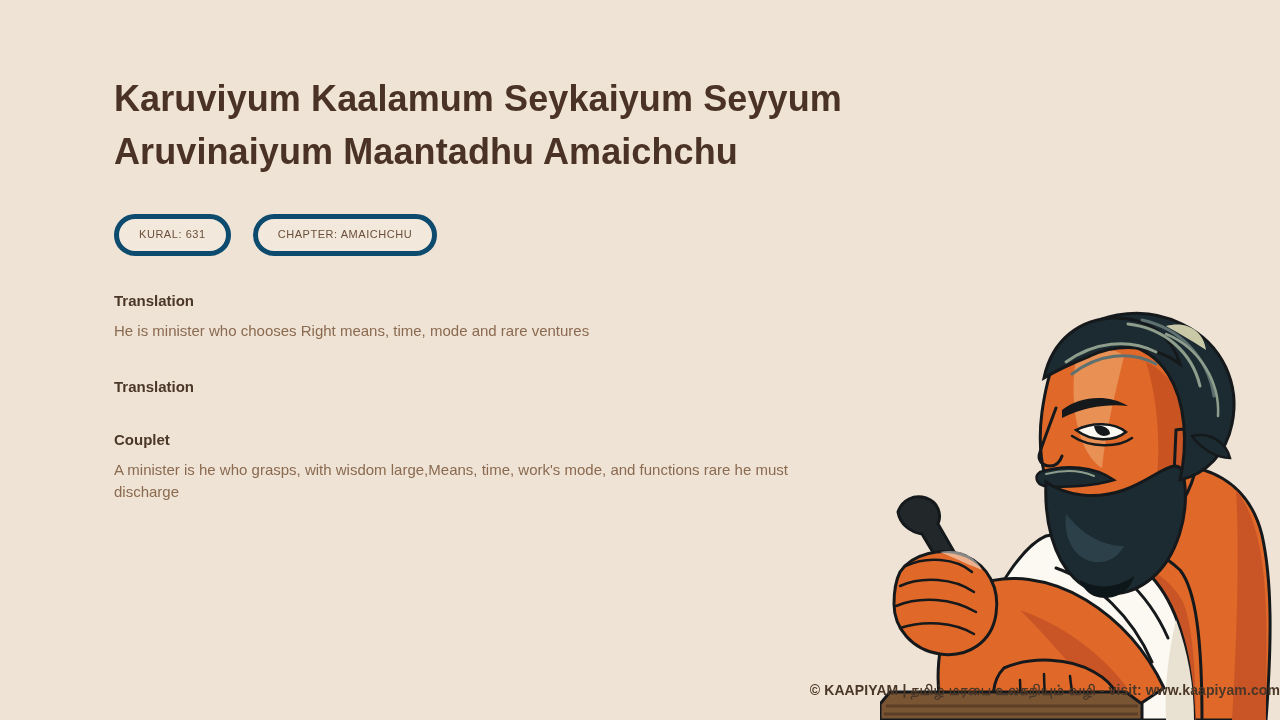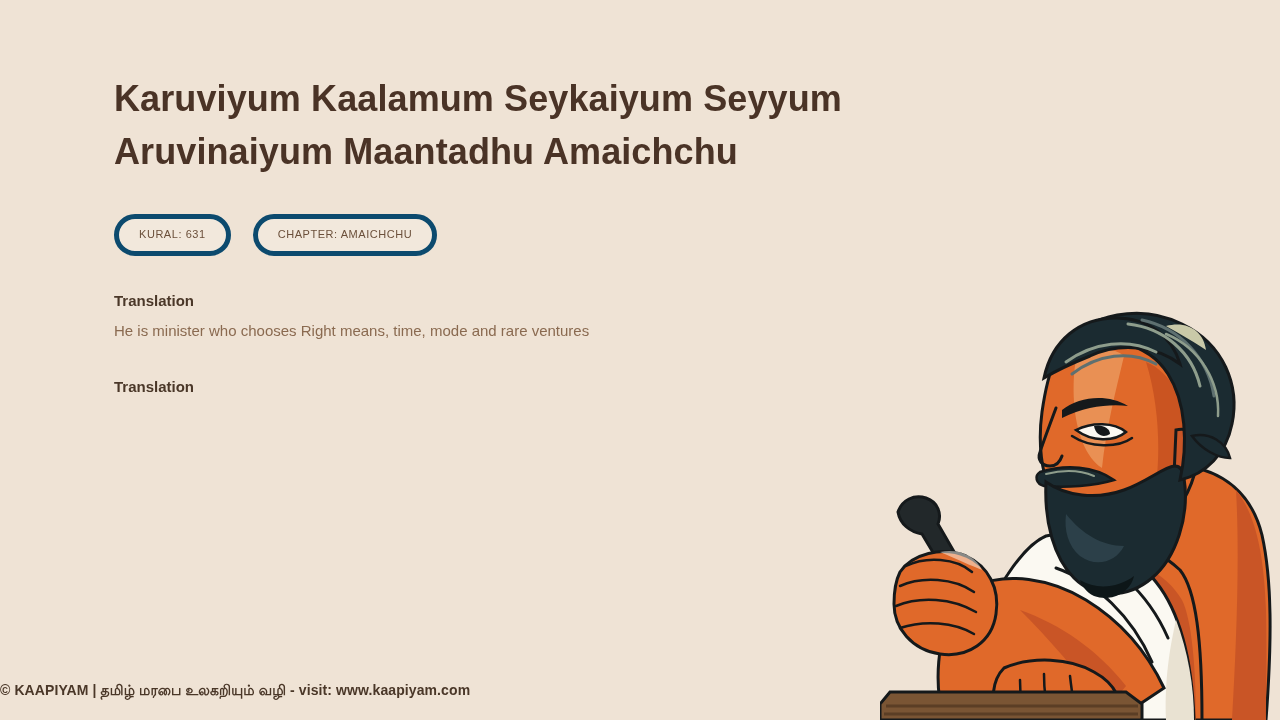--- a/index.html
+++ b/index.html
@@ -89,21 +89,21 @@
     margin: 0;
     max-width: 722px;
   }
   #section-couplet .section-body { max-width: 740px; }
 
   #footer {
     position: absolute;
     left: 0;
     right: 0;
     bottom: 20px;
-    text-align: left;
+    text-align: right;
     font-size: 14px;
     font-weight: bold;
     color: #4a3728;
     letter-spacing: 0.1px;
   }
 </style>
 </head>
 <body>
 
 <div id="stage">
@@ -207,16 +207,20 @@
 
     <div class="section" id="section-translation">
       <h2 class="section-label">Translation</h2>
       <p class="section-body">He is minister who chooses Right means, time, mode and rare ventures</p>
     </div>
 
     <div class="section" id="section-explanation">
       <h2 class="section-label">Translation</h2>
     </div>
 
+    <div class="section" id="section-couplet">
+      <h2 class="section-label">Couplet</h2>
+      <p class="section-body">A minister is he who grasps, with wisdom large,Means, time, work's mode, and functions rare he must discharge</p>
+    </div>
   </div>
 
   <div id="footer">© KAAPIYAM | தமிழ் மரபை உலகறியும் வழி - visit: www.kaapiyam.com</div>
 </div>
 
 </body></html>

